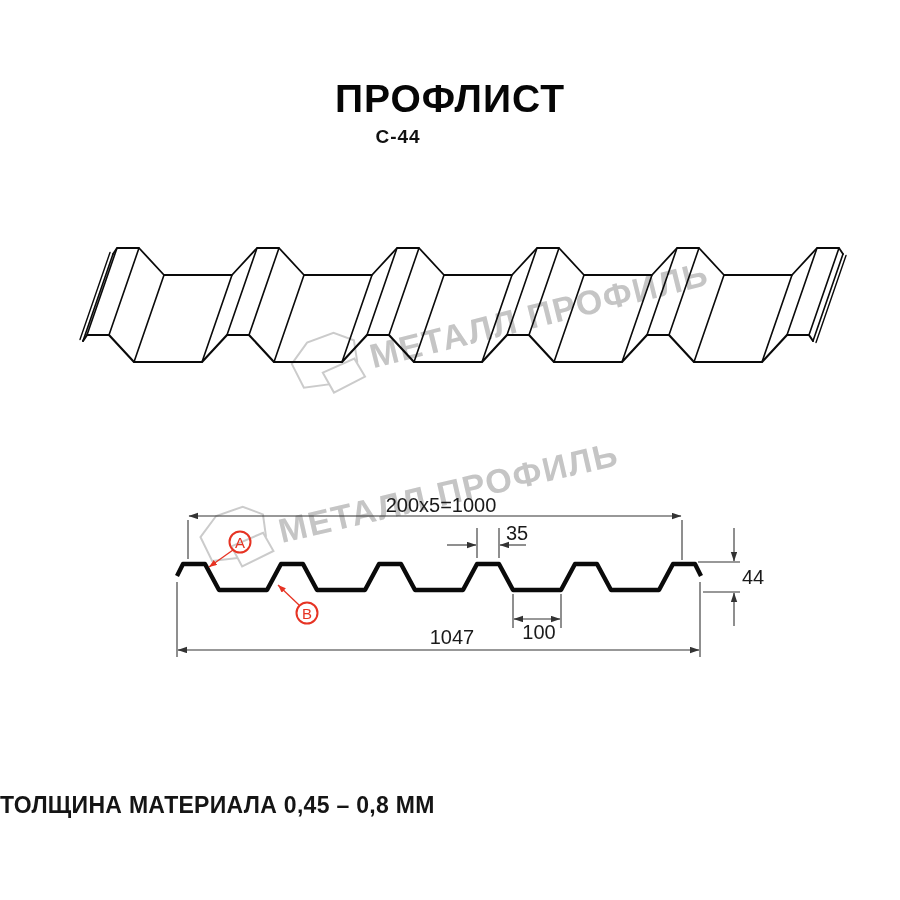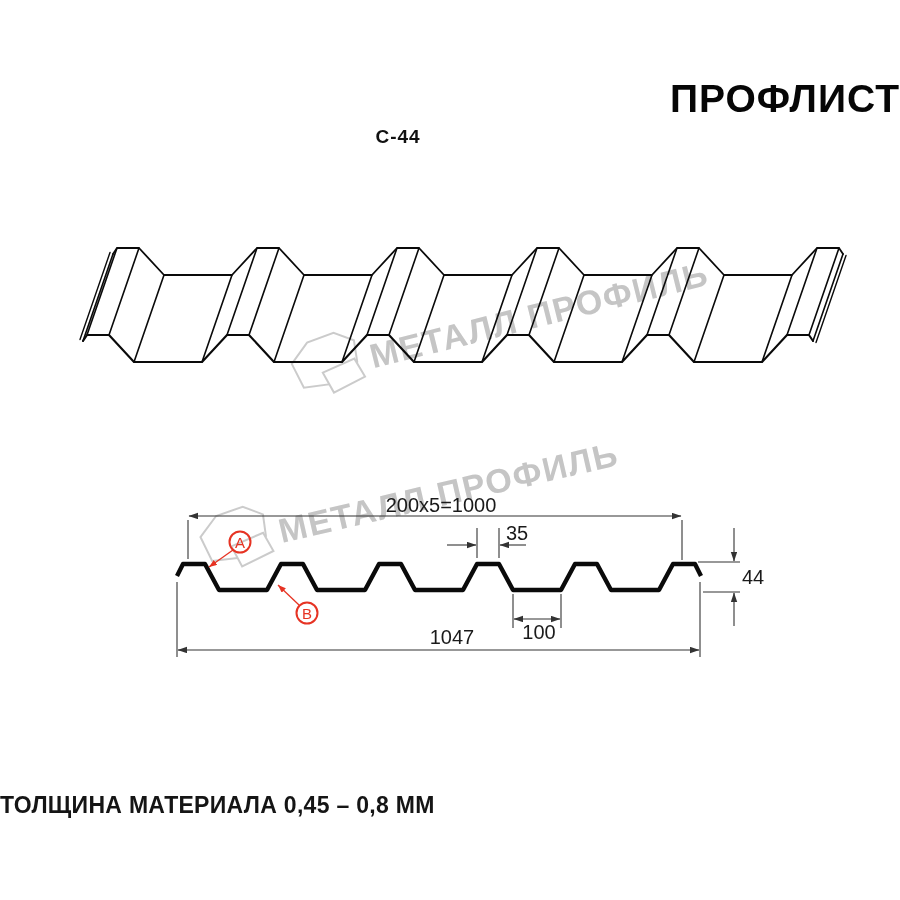--- a/index.html
+++ b/index.html
@@ -1,21 +1,21 @@
 <!DOCTYPE html>
 <html><head>
 <meta charset="utf-8">
 <style>
   html,body{margin:0;padding:0;}
   body{
     width:900px;height:900px;position:relative;background:#ffffff;
     font-family:"Liberation Sans","DejaVu Sans",sans-serif;overflow:hidden;
   }
   .page-title{
-    position:absolute;left:0;top:79px;width:900px;text-align:right;
+    position:absolute;left:0;top:79px;width:900px;text-align:center;
     font-size:39px;line-height:40px;font-weight:800;letter-spacing:1px;color:#060606;
   }
   .page-subtitle{
     position:absolute;left:0;top:126px;width:796px;text-align:center;
     font-size:19px;line-height:22px;font-weight:700;letter-spacing:1px;color:#111;
   }
   .footer-note{
     position:absolute;left:0;top:792px;width:900px;
     font-size:23px;line-height:27px;font-weight:700;letter-spacing:0.3px;color:#151515;
   }

